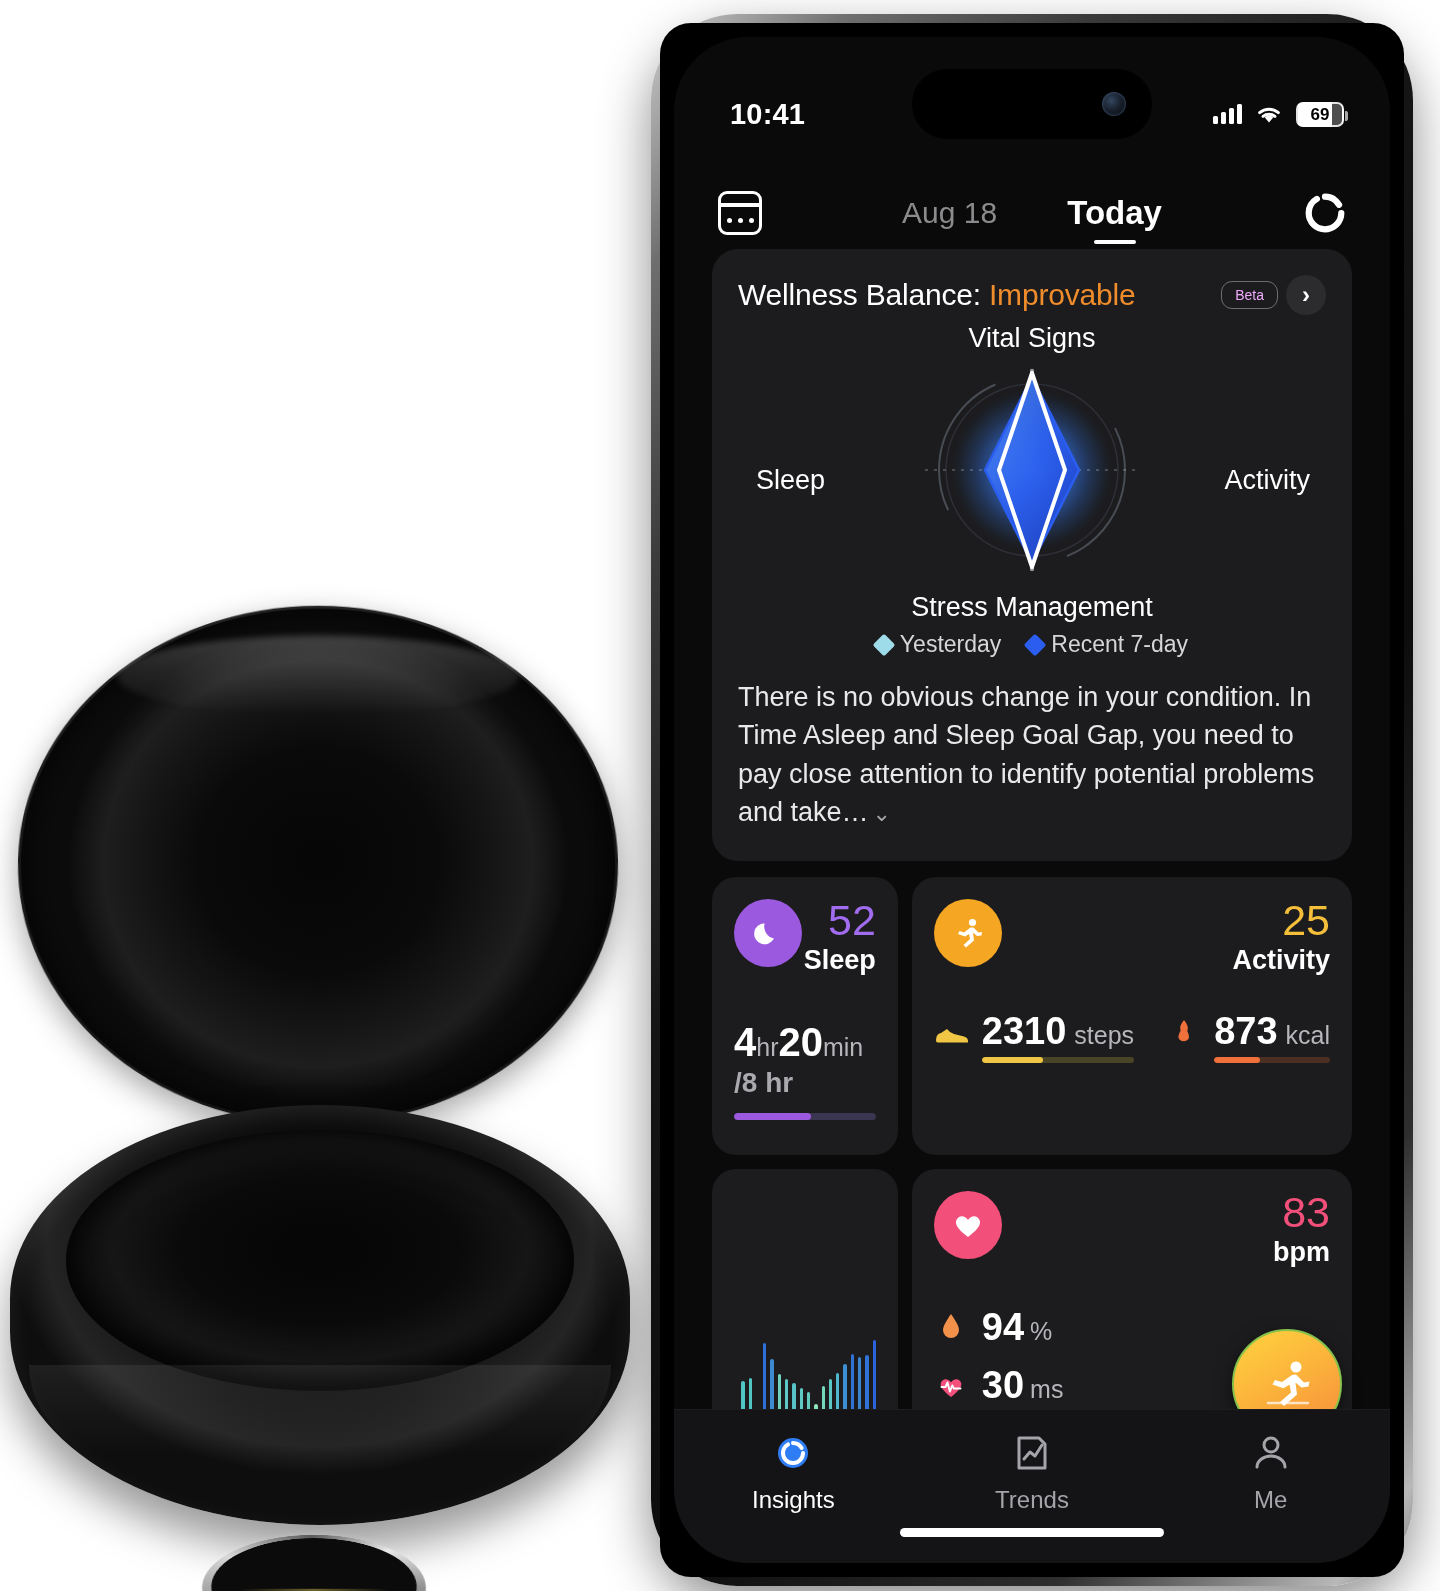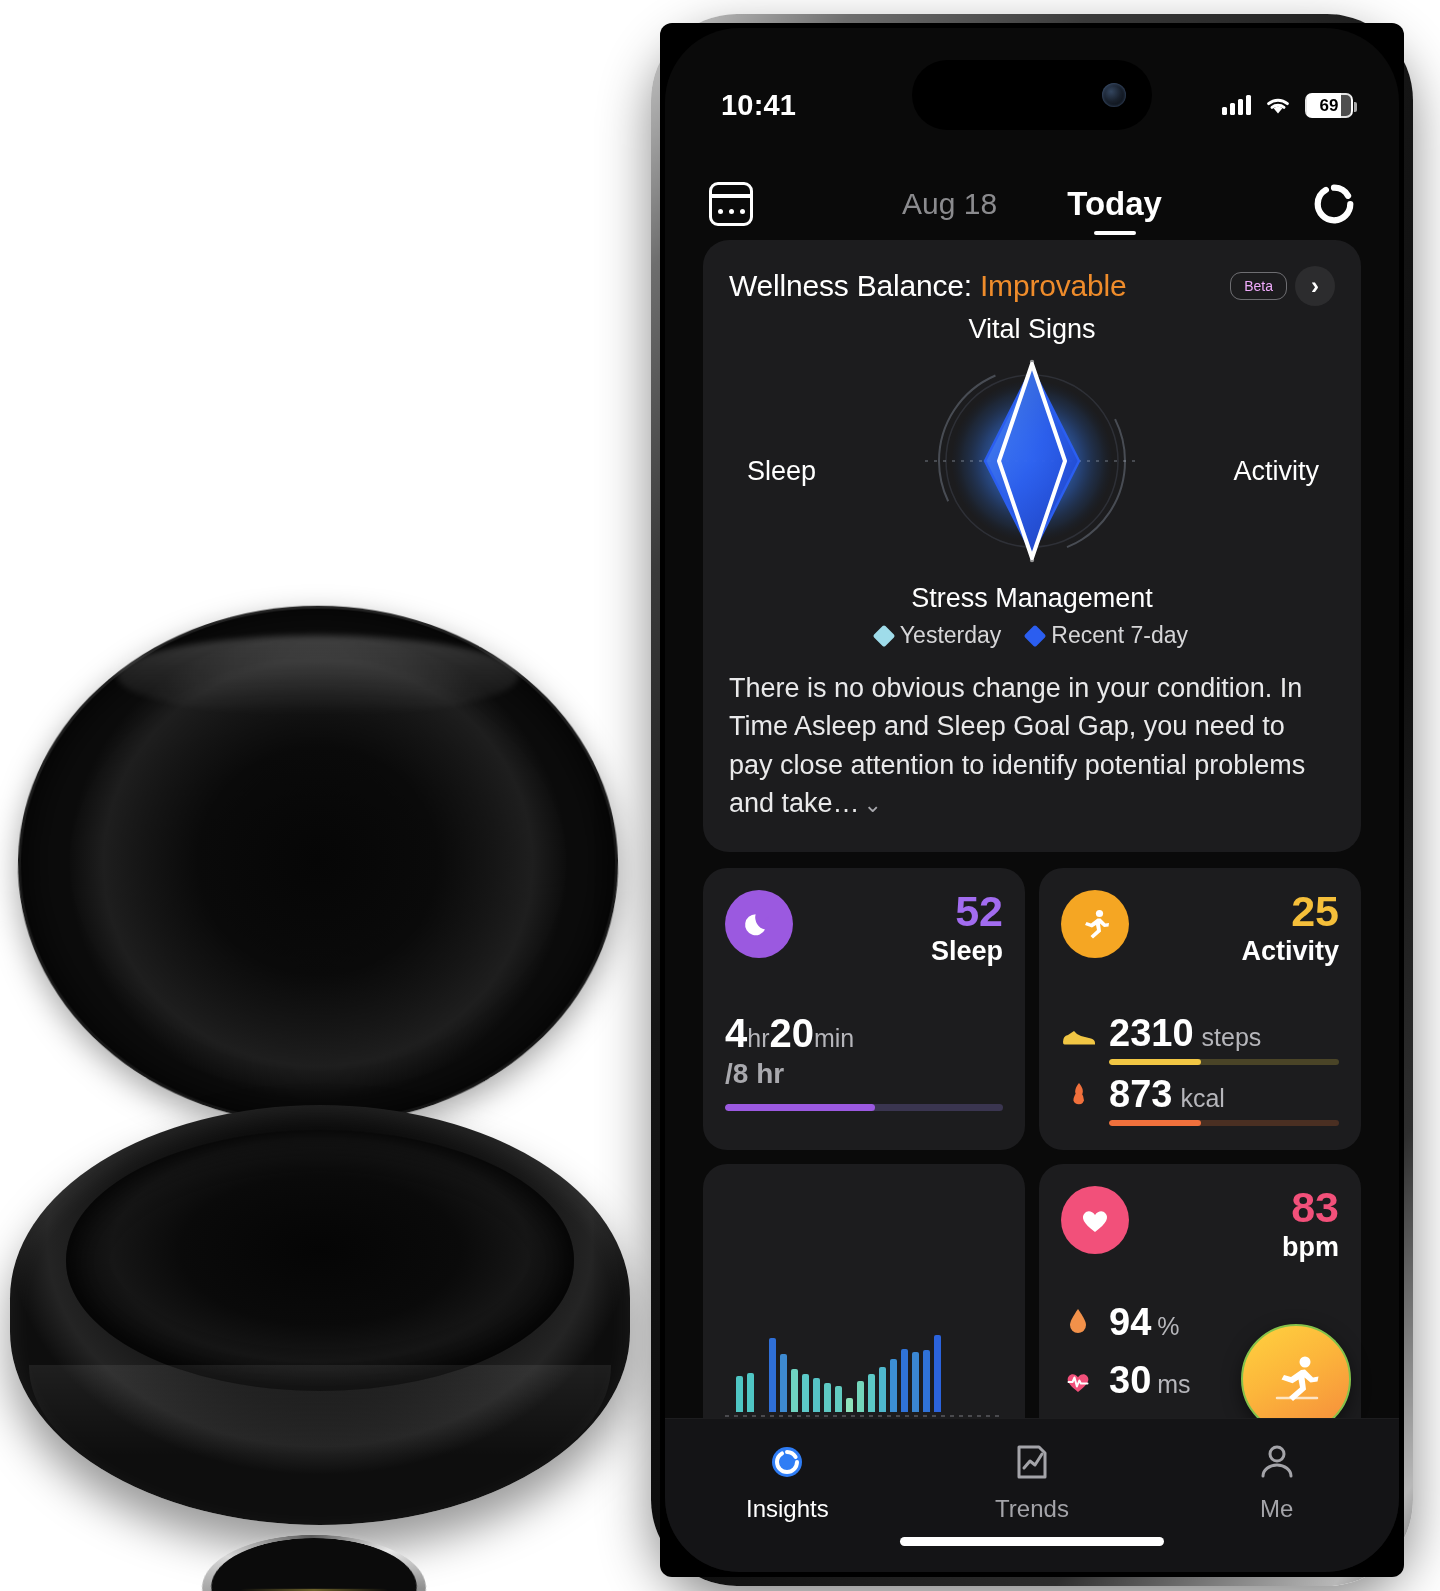--- a/index.html
+++ b/index.html
@@ -71,22 +71,22 @@
   
   .phone{
     position:absolute; left:651px; top:14px; width:762px; height:1572px;
     border-radius:86px;
     background: linear-gradient(128deg,#cfcfcf 0%,#6e6e6e 10%,#3a3a3a 22%,#151515 40%,#0c0c0c 62%,#2e2e2e 82%,#b8b8b8 96%,#7a7a7a 100%);
     padding:9px;
     box-shadow: 0 20px 52px rgba(0,0,0,.45);
   }
   .phone-inner{
     position:relative; width:100%; height:100%;
-    border-radius:12px;
-    background:#000; padding:5px;
+    border-radius:31px;
+    background:#000; padding:14px;
   }
   .screen{
     position:relative; width:100%; height:100%;
     border-radius:74px; overflow:hidden;
     background:#0a0a0a;
   }
 
   
   .statusbar{
     position:absolute; top:0; left:0; right:0; height:110px;
@@ -185,33 +185,33 @@
     position:relative; padding-right:6px;
   }
   .wl-desc .chev-dn{ display:inline-block; color:#a8a8ad; font-size:22px; margin-left:4px; }
 
   
   .grid{ display:grid; grid-template-columns:1fr 1fr; gap:14px; margin-top:16px; }
   .mcard{ background:#1c1c1e; border-radius:24px; padding:22px 22px 24px; position:relative; min-height:278px; }
   .m-top{ display:flex; align-items:flex-start; justify-content:space-between; }
   .m-icon{ width:68px; height:68px; border-radius:50%; display:flex; align-items:center; justify-content:center; flex:0 0 auto; }
   .m-vals{ text-align:right; }
-  .m-score{ font-size:43px; font-weight:700; line-height:1.02; }
+  .m-score{ font-size:43px; font-weight:400; line-height:1.02; }
   .m-name{ font-size:27px; color:#fff; font-weight:600; margin-top:2px; }
   .m-score-row{ display:flex; align-items:baseline; justify-content:flex-end; gap:9px; }
   .m-score-word{ font-size:31px; font-weight:500; }
 
   .sleep-dur{ margin-top:44px; color:#fff; }
   .sleep-dur .big{ font-size:40px; font-weight:700; }
   .sleep-dur .sm{ font-size:25px; color:#b5b5ba; font-weight:400; }
   .sleep-goal{ font-size:28px; color:#a9a9ae; margin-top:2px; font-weight:600; }
   .bar{ height:7px; border-radius:4px; background:#3a3550; margin-top:14px; overflow:hidden; }
   .bar > i{ display:block; height:100%; border-radius:4px; }
 
-  .act-rows{ margin-top:47px; display:flex; flex-direction:column; gap:10px; }
+  .act-rows{ margin-top:36px; display:flex; flex-direction:row; gap:32px; }
   .act-row{ display:flex; align-items:flex-start; gap:12px; }
   .act-ico{ width:36px; height:30px; flex:0 0 auto; margin-top:6px; }
   .act-body{ flex:1; }
   .act-line{ display:flex; align-items:baseline; gap:8px; }
   .act-num{ font-size:38px; font-weight:700; color:#fff; line-height:1; }
   .act-unit{ font-size:25px; color:#b6b6bb; }
   .act-bar{ height:6px; border-radius:3px; margin-top:7px; overflow:hidden; }
   .act-bar > i{ display:block; height:100%; border-radius:3px; }
 
   .stress-chart{ position:absolute; left:22px; bottom:20px; right:22px; height:96px; }

